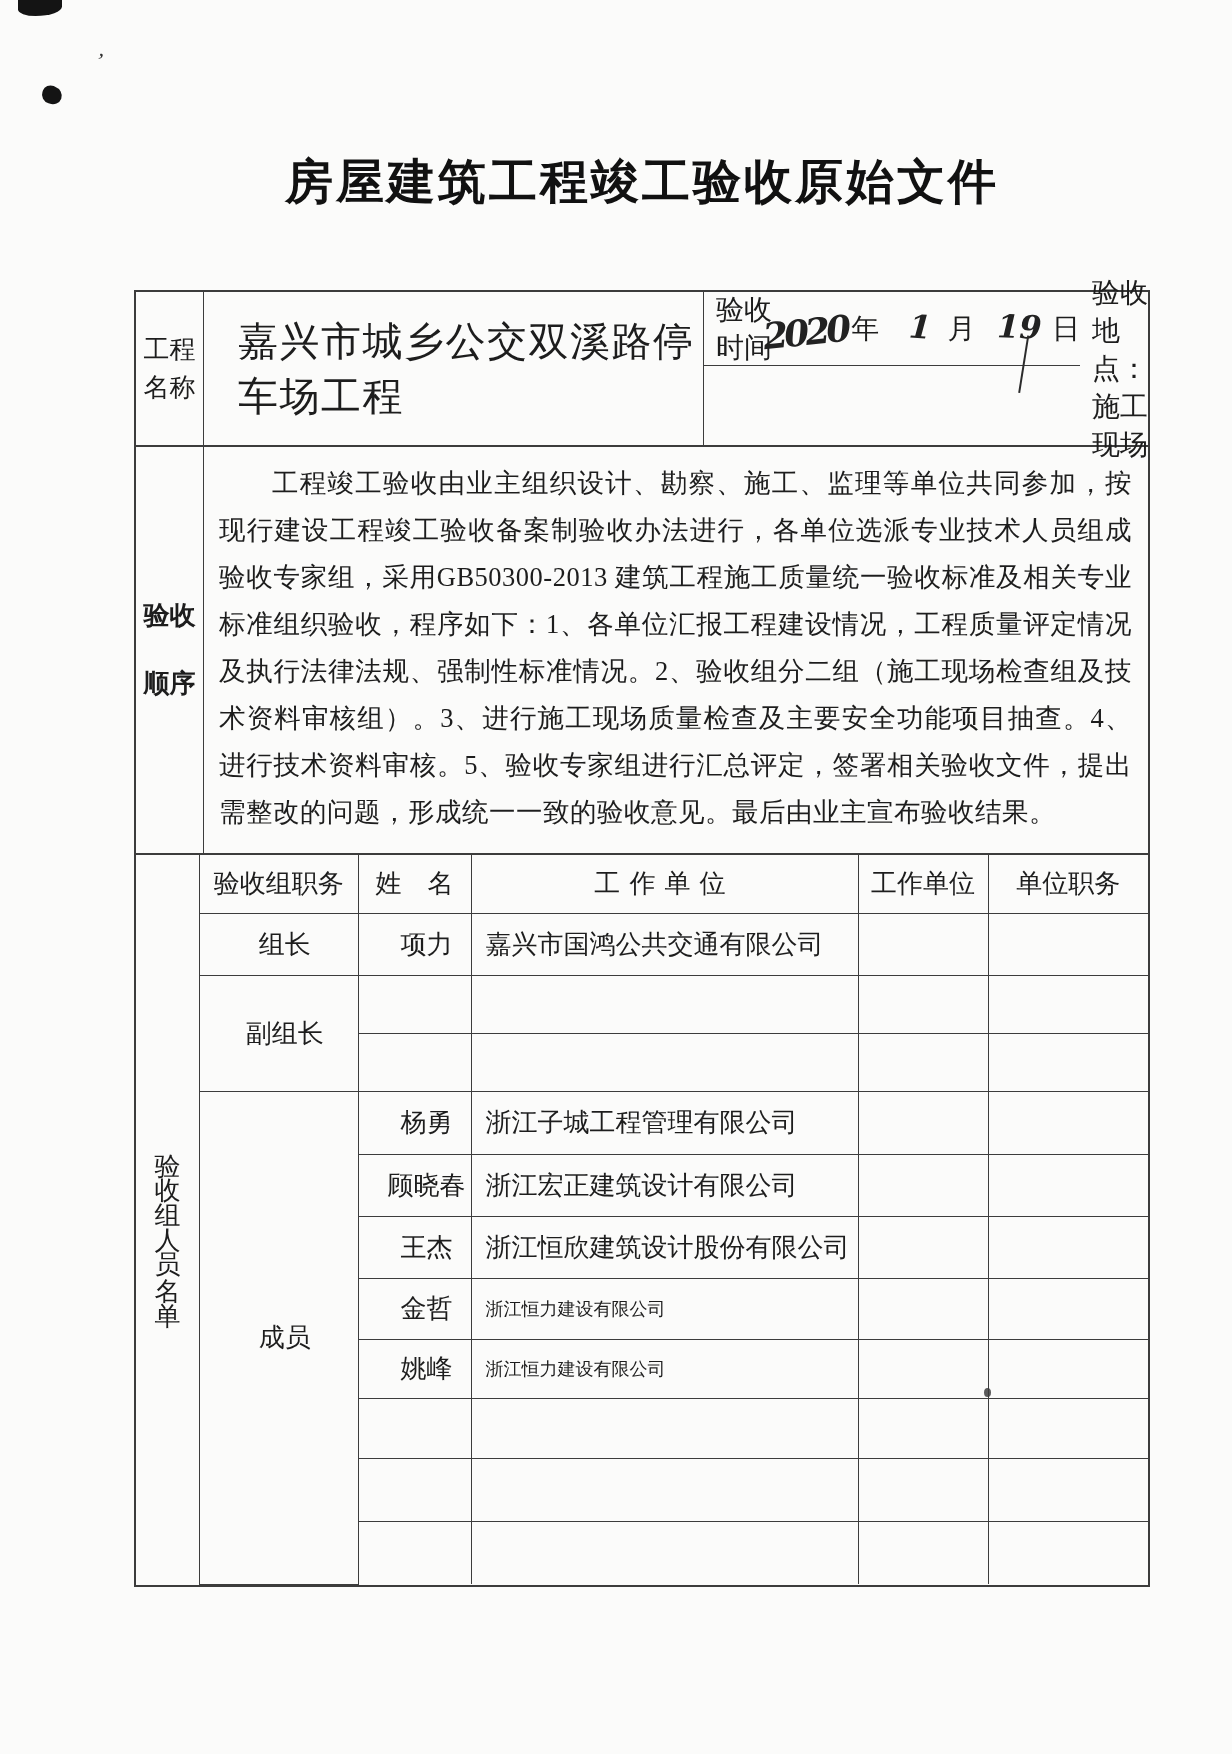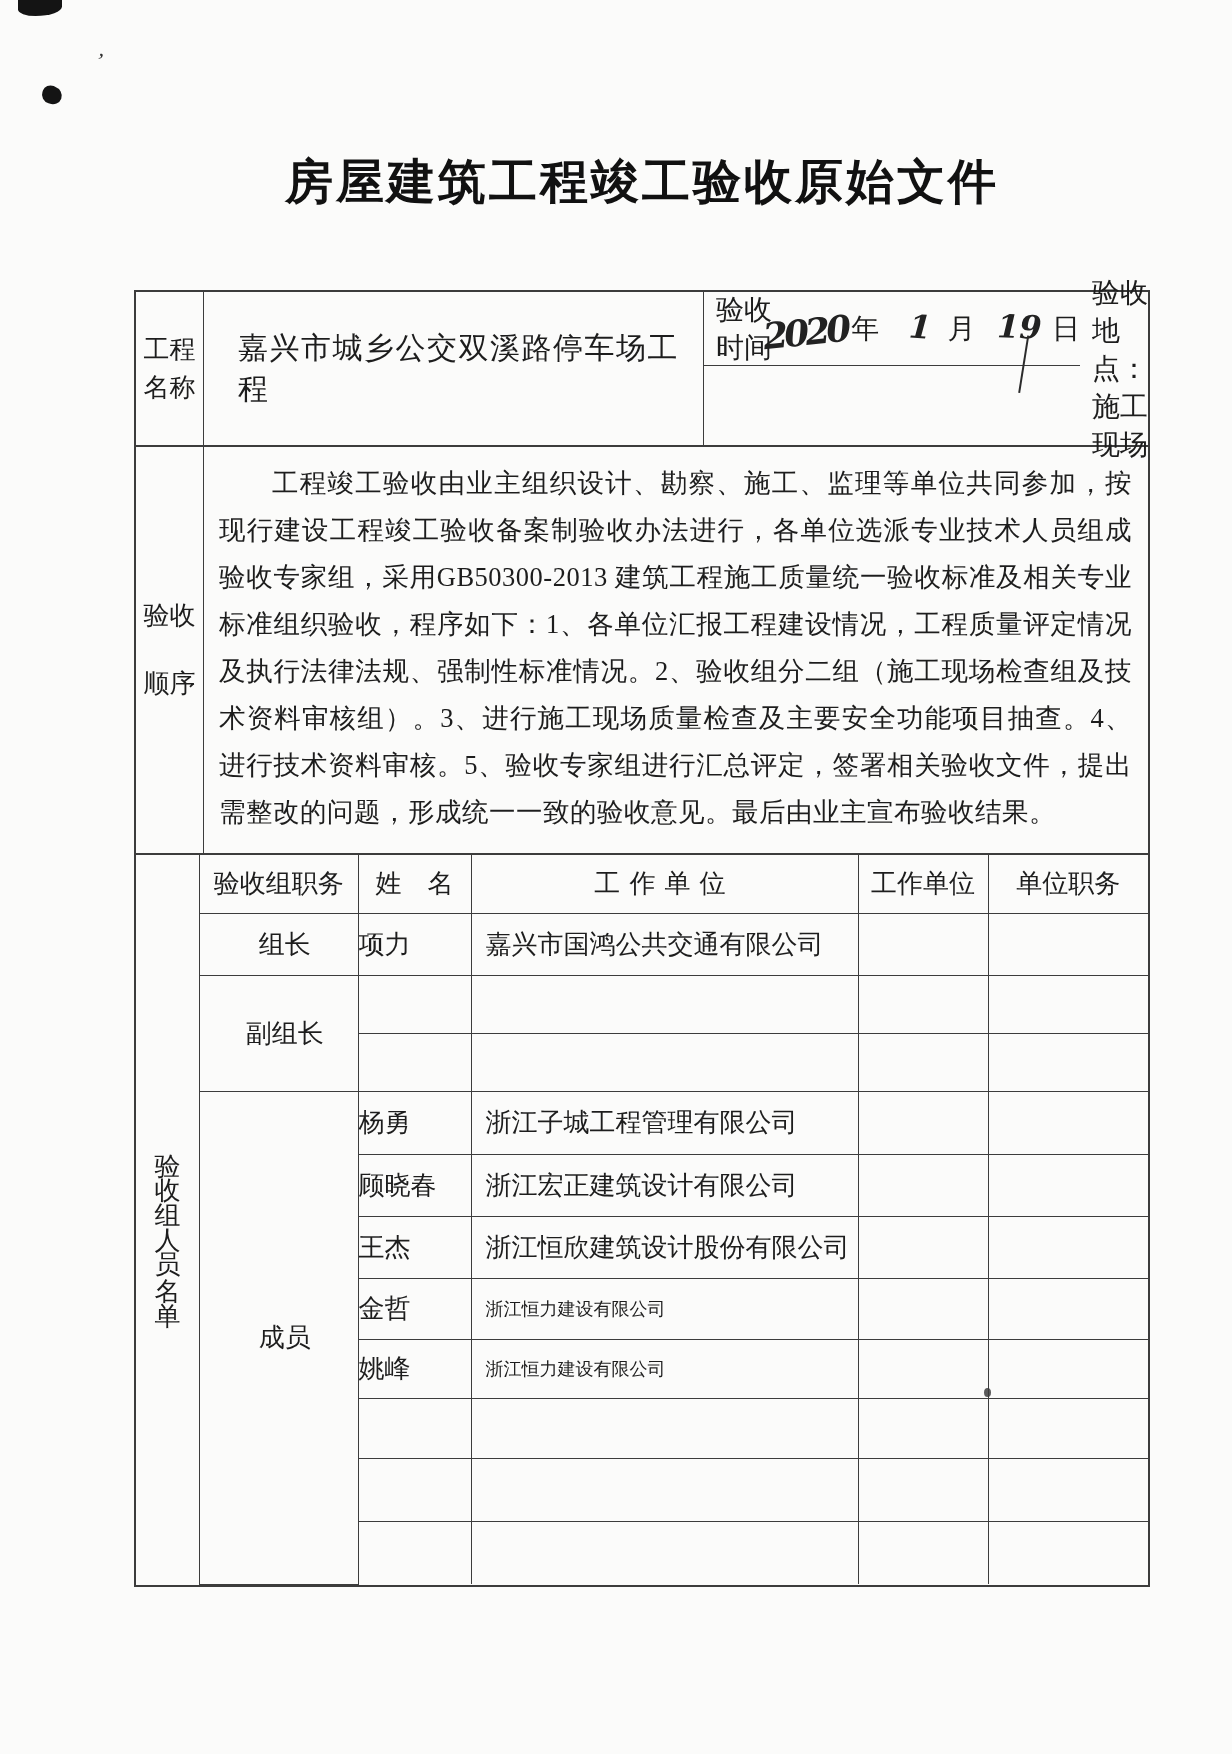--- a/index.html
+++ b/index.html
@@ -11,53 +11,53 @@
     font-size:48px; letter-spacing:3px; color:#111; }
 
   .tbl { position:absolute; left:134px; top:290px; width:1016px; border:2px solid #3c3c3c; }
 
   
   .sec1 { height:155px; display:flex; border-bottom:2px solid #3c3c3c; }
   .colA { width:68px; border-right:1px solid #3c3c3c; display:flex; align-items:center; justify-content:center;
           font-size:26px; }
   .wrap2 { display:inline-block; width:2em; line-height:1.45; text-align:center; }
   .sec1-name { width:500px; border-right:1px solid #3c3c3c; display:flex; align-items:center;
-          padding-left:34px; font-size:30px; letter-spacing:1.5px; }
+          padding-left:34px; font-size:40px; letter-spacing:1.5px; }
   .sec1-right { flex:1; display:flex; flex-direction:row; }
   .time-row { height:74px; border-bottom:1px solid #3c3c3c; display:flex; align-items:center;
           padding-left:12px; font-size:28px; position:relative; }
   .loc-row { flex:1; display:flex; align-items:center; padding-left:12px; font-size:28px; }
 
   .hw { font-family:"DejaVu Serif","Liberation Serif",serif; font-style:italic; font-weight:600; color:#222; }
   .hw-year { display:inline-block; font-size:36px; letter-spacing:-4px; margin:6px 4px 0 -12px;
           transform:rotate(-6deg); }
   .hw-month { display:inline-block; font-size:32px; margin:0 16px 4px 30px; transform:rotate(4deg); }
   .hw-day { display:inline-block; font-size:32px; margin:0 10px 4px 22px; transform:rotate(2deg); position:relative; }
   .hw-day::after { content:""; position:absolute; left:60%; top:72%; width:2px; height:58px;
           background:#2b2b2b; transform:rotate(7deg); }
 
   
   .sec2 { height:408px; display:flex; border-bottom:2px solid #3c3c3c; }
-  .sec2 .colA .wrap2 { line-height:2.6; }
+  .sec2 .colA .wrap2 { line-height:2.6;font-weight:bold; }
   .para { flex:1; padding:13px 16px 0 15px; font-size:26.5px; line-height:47px;
           text-align:justify; text-indent:2em; letter-spacing:0.5px; }
 
   
   .sec3 { display:flex; }
   .side-vert { writing-mode:vertical-rl; text-orientation:upright; letter-spacing:0.95em;
           font-size:26px; }
   .roster { border-collapse:collapse; width:948px; table-layout:fixed; font-size:26px; }
   .roster td, .roster th { border:1px solid #3c3c3c; font-weight:normal; vertical-align:middle;
           overflow:hidden; white-space:nowrap; }
   .roster tr > *:first-child { border-left:none; }
   .roster tr > *:last-child { border-right:none; }
   .roster tr:first-child > * { border-top:none; }
   .roster tr:last-child > * { border-bottom:none; }
   .c-role  { width:158px; padding-left:12px; text-align:center; }
-  .c-name  { width:113px; text-align:left; }
+  .c-name  { width:113px; text-align:center;padding-left:24px; }
   .c-unit  { width:387px; padding-left:14px; text-align:left; }
   .c-title { width:130px; }
   .c-duty  { width:160px; }
   .roster th.c-role, .roster th.c-name, .roster th.c-title, .roster th.c-duty { text-align:center; padding-left:0; }
   .roster th.c-unit { text-align:center; padding-left:0; letter-spacing:0.35em; }
   .h-row   { height:58px; }
   .r-leader{ height:62px; }
   .r-dep   { height:58px; }
   .r-m0 { height:63px; } .r-m1 { height:62px;font-family:Liberation Serif, serif; } .r-m2 { height:62px; }
   .r-m3 { height:61px; } .r-m4 { height:59px; }

